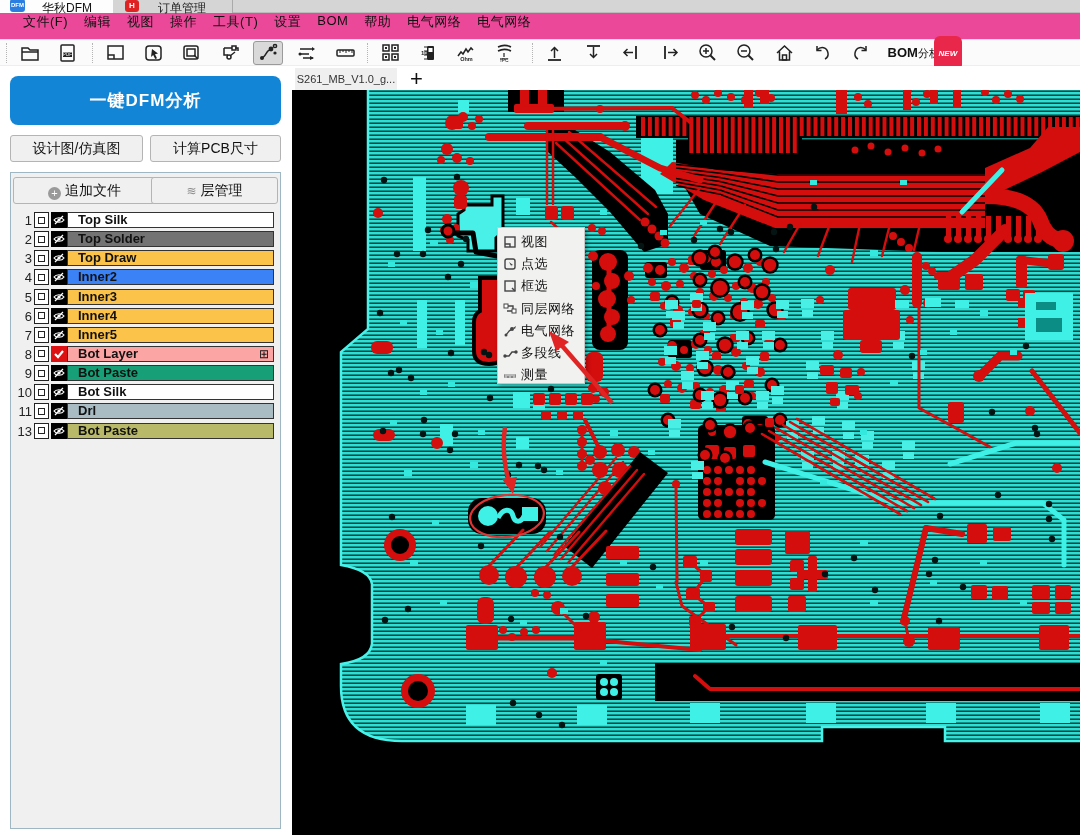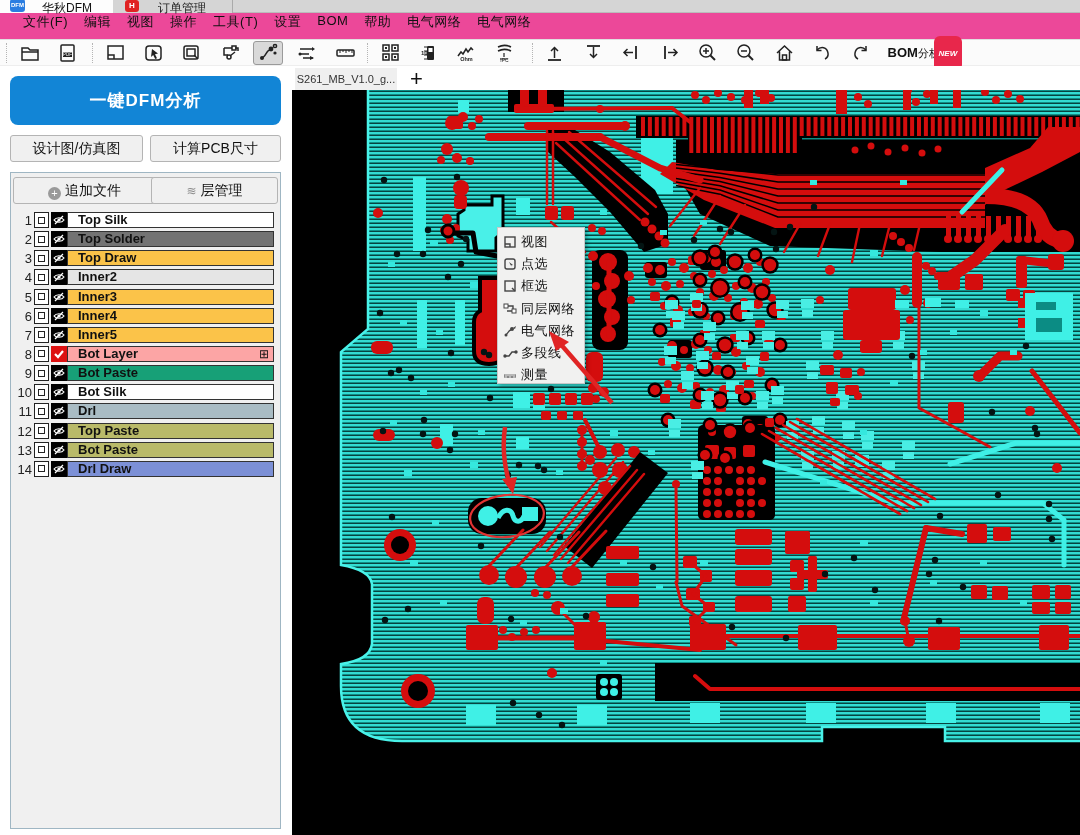--- a/index.html
+++ b/index.html
@@ -282,21 +282,21 @@
           <span class="cb">
             <span class="cbi"></span>
           </span>
           <span class="eyebox">
             <svg width="12" height="12" viewBox="0 0 12 12">
               <path d="M1 6 C3 3 9 3 11 6 C9 9 3 9 1 6 Z" fill="none" stroke="#fff" stroke-width="1.2"></path>
               <circle cx="6" cy="6" r="1.6" fill="#fff"></circle>
               <path d="M2 10 L10 2" stroke="#fff" stroke-width="1.3"></path>
             </svg>
           </span>
-          <span class="band" style="background:#e5e5e5">Inner2</span>
+          <span class="band" style="background:#3b82f6">Inner2</span>
         </div>
         <div class="lrow">
           <span class="lnum">5</span>
           <span class="cb">
             <span class="cbi"></span>
           </span>
           <span class="eyebox">
             <svg width="12" height="12" viewBox="0 0 12 12">
               <path d="M1 6 C3 3 9 3 11 6 C9 9 3 9 1 6 Z" fill="none" stroke="#fff" stroke-width="1.2"></path>
               <circle cx="6" cy="6" r="1.6" fill="#fff"></circle>
@@ -381,60 +381,32 @@
           <span class="eyebox">
             <svg width="12" height="12" viewBox="0 0 12 12">
               <path d="M1 6 C3 3 9 3 11 6 C9 9 3 9 1 6 Z" fill="none" stroke="#fff" stroke-width="1.2"></path>
               <circle cx="6" cy="6" r="1.6" fill="#fff"></circle>
               <path d="M2 10 L10 2" stroke="#fff" stroke-width="1.3"></path>
             </svg>
           </span>
           <span class="band" style="background:#a9bcc4">Drl</span>
         </div>
         <div class="lrow">
-          <span class="lnum">12</span>
+          <span class="lnum">13</span>
           <span class="cb">
             <span class="cbi"></span>
           </span>
           <span class="eyebox">
             <svg width="12" height="12" viewBox="0 0 12 12">
               <path d="M1 6 C3 3 9 3 11 6 C9 9 3 9 1 6 Z" fill="none" stroke="#fff" stroke-width="1.2"></path>
               <circle cx="6" cy="6" r="1.6" fill="#fff"></circle>
               <path d="M2 10 L10 2" stroke="#fff" stroke-width="1.3"></path>
             </svg>
           </span>
-          <span class="band" style="background:#b9ba69">Top Paste</span>
-        </div>
-        <div class="lrow">
-          <span class="lnum">13</span>
-          <span class="cb">
-            <span class="cbi"></span>
-          </span>
-          <span class="eyebox">
-            <svg width="12" height="12" viewBox="0 0 12 12">
-              <path d="M1 6 C3 3 9 3 11 6 C9 9 3 9 1 6 Z" fill="none" stroke="#fff" stroke-width="1.2"></path>
-              <circle cx="6" cy="6" r="1.6" fill="#fff"></circle>
-              <path d="M2 10 L10 2" stroke="#fff" stroke-width="1.3"></path>
-            </svg>
-          </span>
           <span class="band" style="background:#b9ba69">Bot Paste</span>
-        </div>
-        <div class="lrow">
-          <span class="lnum">14</span>
-          <span class="cb">
-            <span class="cbi"></span>
-          </span>
-          <span class="eyebox">
-            <svg width="12" height="12" viewBox="0 0 12 12">
-              <path d="M1 6 C3 3 9 3 11 6 C9 9 3 9 1 6 Z" fill="none" stroke="#fff" stroke-width="1.2"></path>
-              <circle cx="6" cy="6" r="1.6" fill="#fff"></circle>
-              <path d="M2 10 L10 2" stroke="#fff" stroke-width="1.3"></path>
-            </svg>
-          </span>
-          <span class="band" style="background:#7c90d6">Drl Draw</span>
         </div>
       </div>
 </div>
 <div id="tabstrip">
       <div class="ftab">S261_MB_V1.0_g...</div>
       <div class="plus2">+</div>
     </div>
 <div id="canvas">
 <svg width="788" height="745" viewBox="292 90 788 745">
 <defs>

